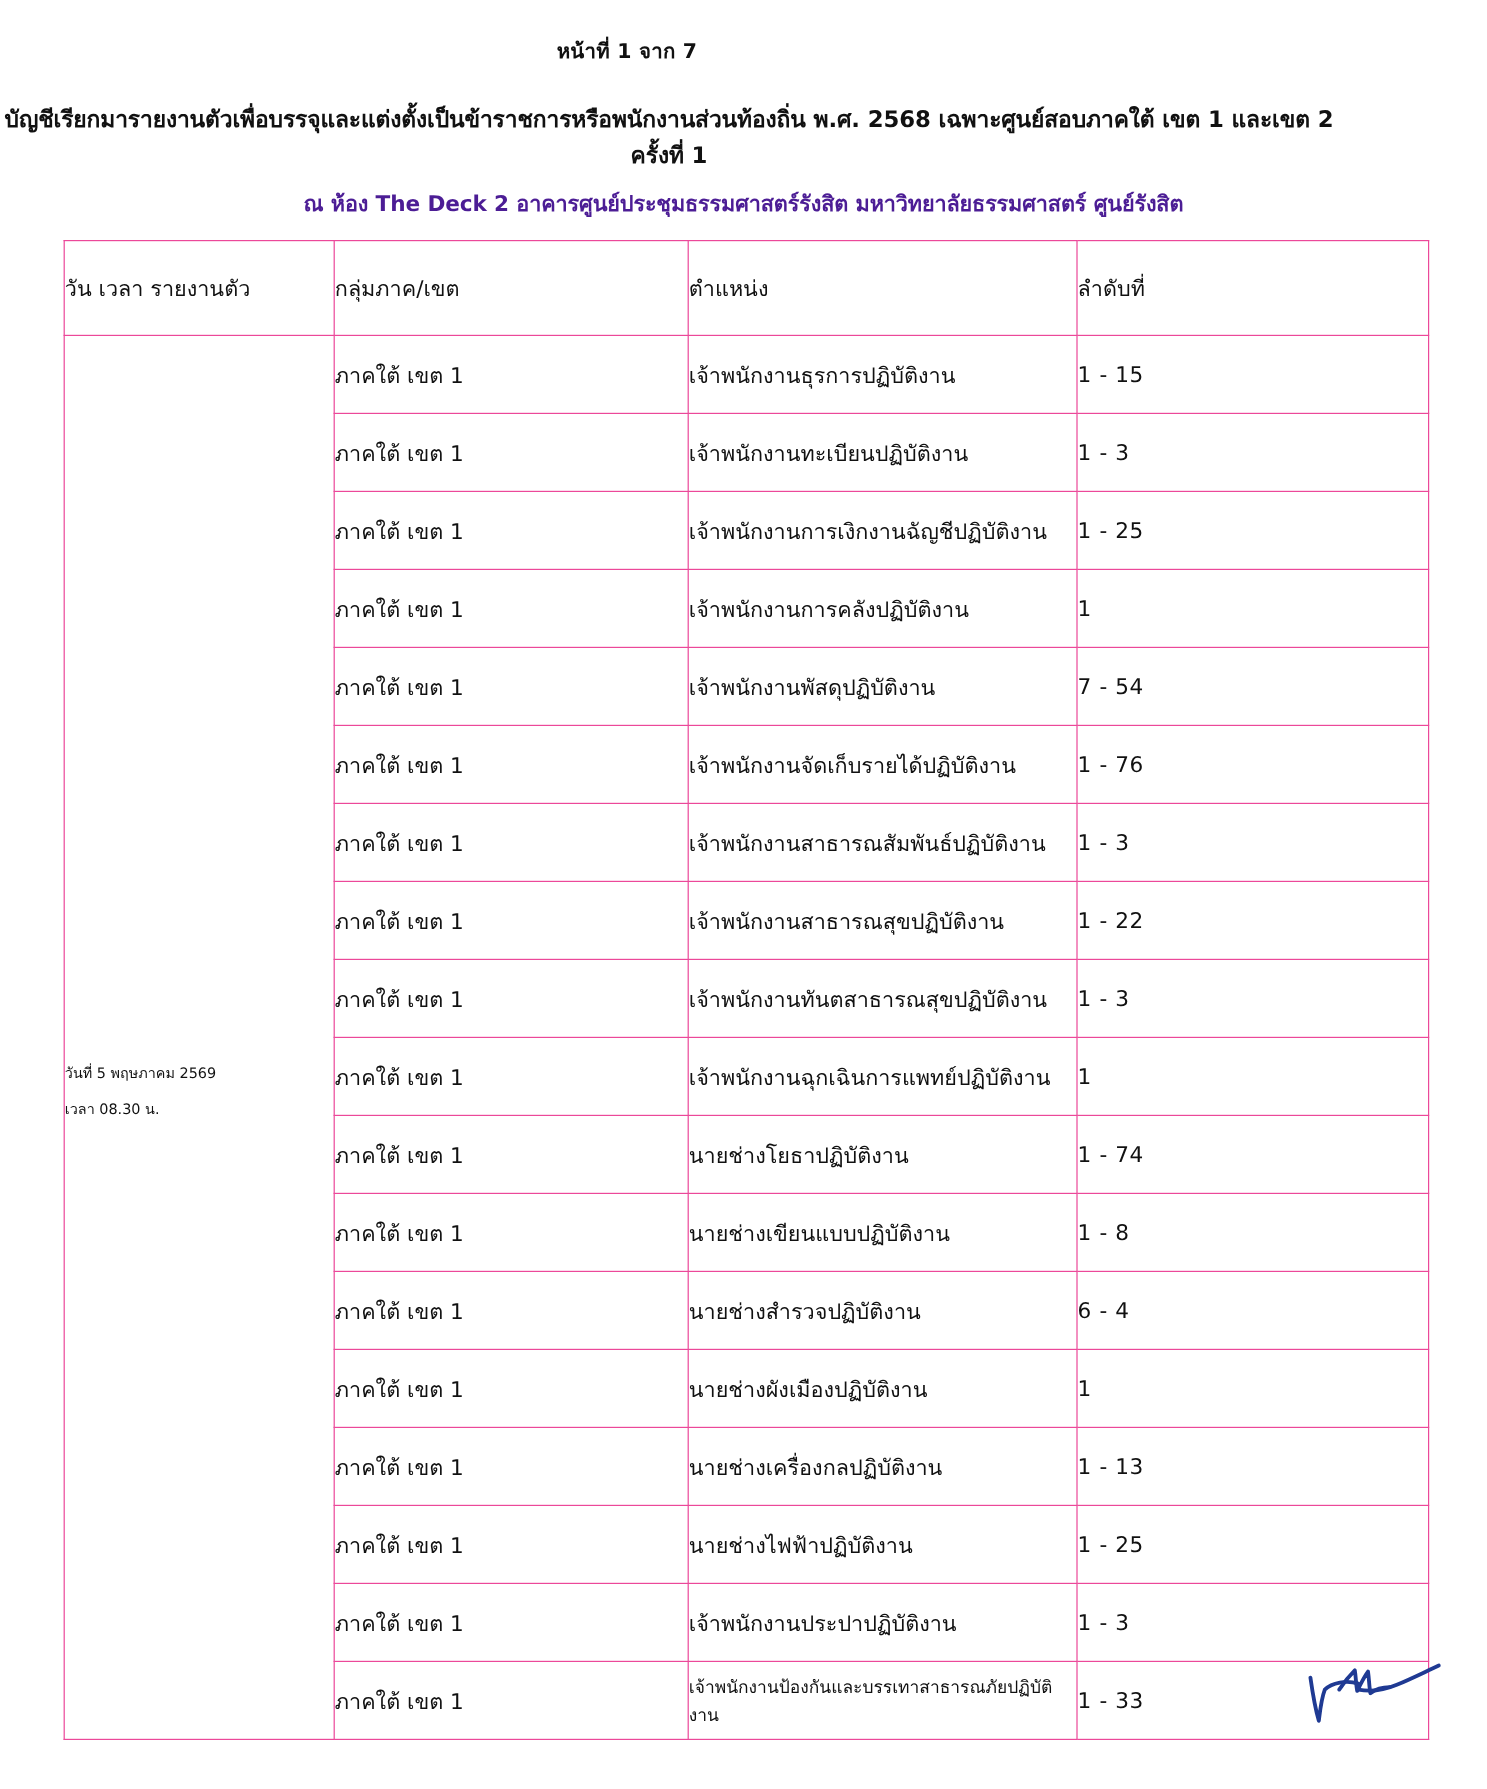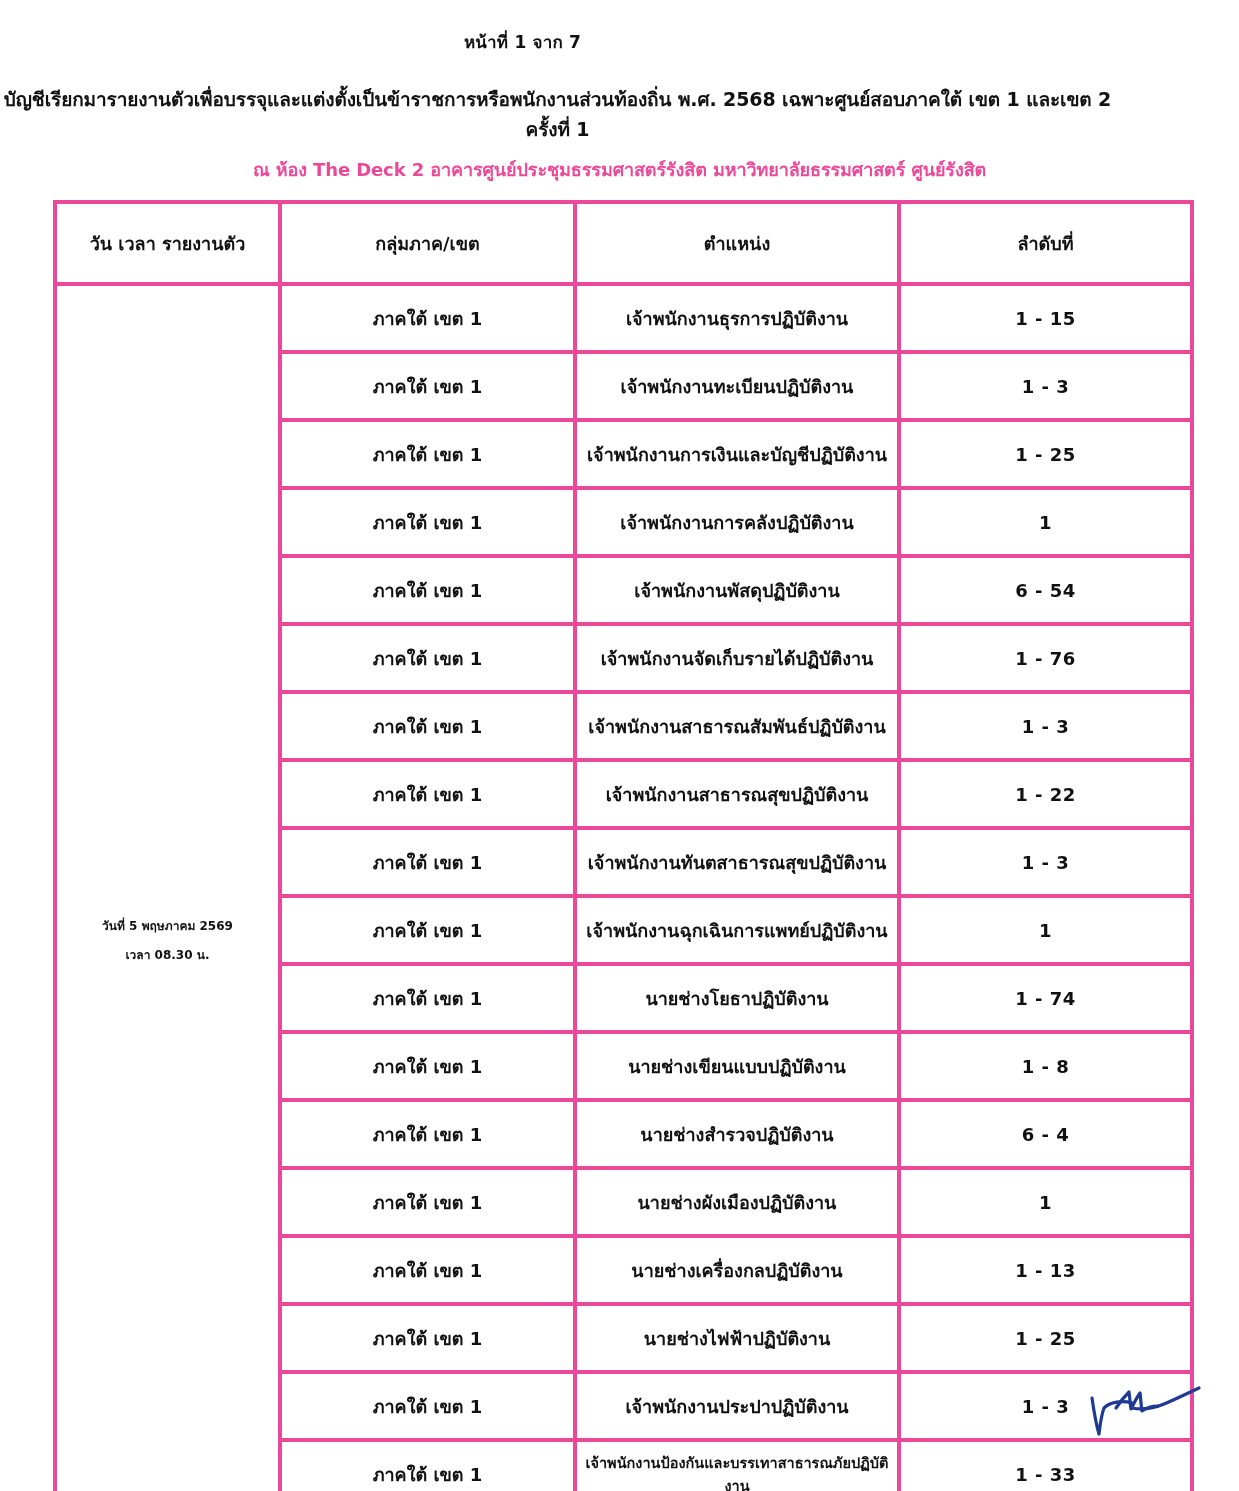--- a/index.html
+++ b/index.html
@@ -65,25 +65,25 @@
     table-layout: fixed;
   }
 
   table.report-table td,
   table.report-table th {
     border: 1px solid #ururur;
   }
 
   table.report-table th,
   table.report-table td {
-    border: 4px solid #ec4899;
+    border: 1px solid #ec4899;
     padding: 0;
     vertical-align: middle;
-    text-align: center;
-    font-weight: bold;
+    text-align: left;
+    font-weight: normal;
   }
 
   table.report-table thead th {
     height: 78px;
     font-size: 18px;
   }
 
   table.report-table tbody td {
     height: 64px;
     font-size: 18px;
@@ -131,21 +131,21 @@
     pointer-events: none;
   }
 </style>
 </head>
 <body>
 
 <div class="page-indicator">หน้าที่ 1 จาก 7</div>
 
 <div class="doc-title">บัญชีเรียกมารายงานตัวเพื่อบรรจุและแต่งตั้งเป็นข้าราชการหรือพนักงานส่วนท้องถิ่น พ.ศ. 2568  เฉพาะศูนย์สอบภาคใต้ เขต 1 และเขต 2 ครั้งที่ 1</div>
 
-<div class="doc-venue" style="color: #ec4899;">ณ ห้อง The Deck 2 อาคารศูนย์ประชุมธรรมศาสตร์รังสิต มหาวิทยาลัยธรรมศาสตร์ ศูนย์รังสิต</div>
+<div class="doc-venue" style="color: #4c1d95;">ณ ห้อง The Deck 2 อาคารศูนย์ประชุมธรรมศาสตร์รังสิต มหาวิทยาลัยธรรมศาสตร์ ศูนย์รังสิต</div>
 
 <div class="table-wrap">
   <table class="report-table">
     <colgroup>
       <col class="c-when">
       <col class="c-zone">
       <col class="c-pos">
       <col class="c-seq">
     </colgroup>
     <thead>
@@ -169,32 +169,32 @@
           <td class="position-cell">เจ้าพนักงานธุรการปฏิบัติงาน</td>
           <td class="seq-cell">1 - 15</td>
         </tr>
         <tr>
           <td class="zone-cell">ภาคใต้ เขต 1</td>
           <td class="position-cell">เจ้าพนักงานทะเบียนปฏิบัติงาน</td>
           <td class="seq-cell">1 - 3</td>
         </tr>
         <tr>
           <td class="zone-cell">ภาคใต้ เขต 1</td>
-          <td class="position-cell">เจ้าพนักงานการเงินและบัญชีปฏิบัติงาน</td>
+          <td class="position-cell">เจ้าพนักงานการเงิกงานฉัญชีปฏิบัติงาน</td>
           <td class="seq-cell">1 - 25</td>
         </tr>
         <tr>
           <td class="zone-cell">ภาคใต้ เขต 1</td>
           <td class="position-cell">เจ้าพนักงานการคลังปฏิบัติงาน</td>
           <td class="seq-cell">1</td>
         </tr>
         <tr>
           <td class="zone-cell">ภาคใต้ เขต 1</td>
           <td class="position-cell">เจ้าพนักงานพัสดุปฏิบัติงาน</td>
-          <td class="seq-cell">6 - 54</td>
+          <td class="seq-cell">7 - 54</td>
         </tr>
         <tr>
           <td class="zone-cell">ภาคใต้ เขต 1</td>
           <td class="position-cell">เจ้าพนักงานจัดเก็บรายได้ปฏิบัติงาน</td>
           <td class="seq-cell">1 - 76</td>
         </tr>
         <tr>
           <td class="zone-cell">ภาคใต้ เขต 1</td>
           <td class="position-cell">เจ้าพนักงานสาธารณสัมพันธ์ปฏิบัติงาน</td>
           <td class="seq-cell">1 - 3</td>

